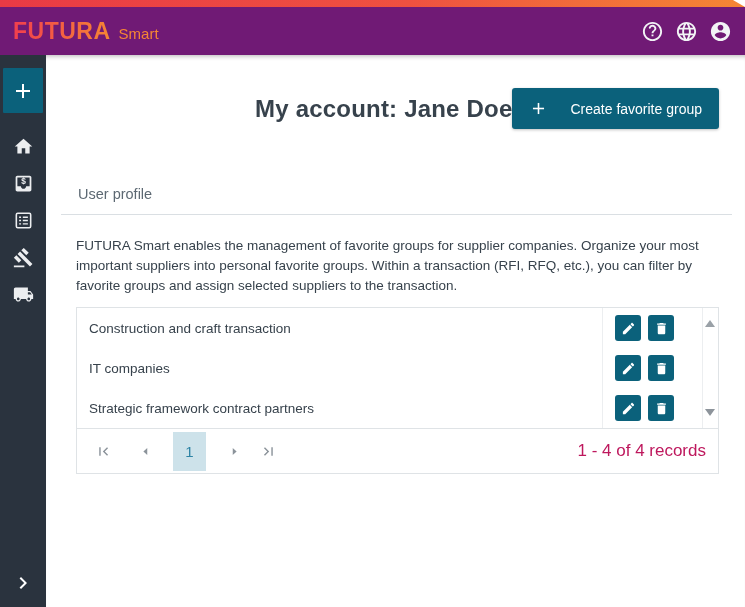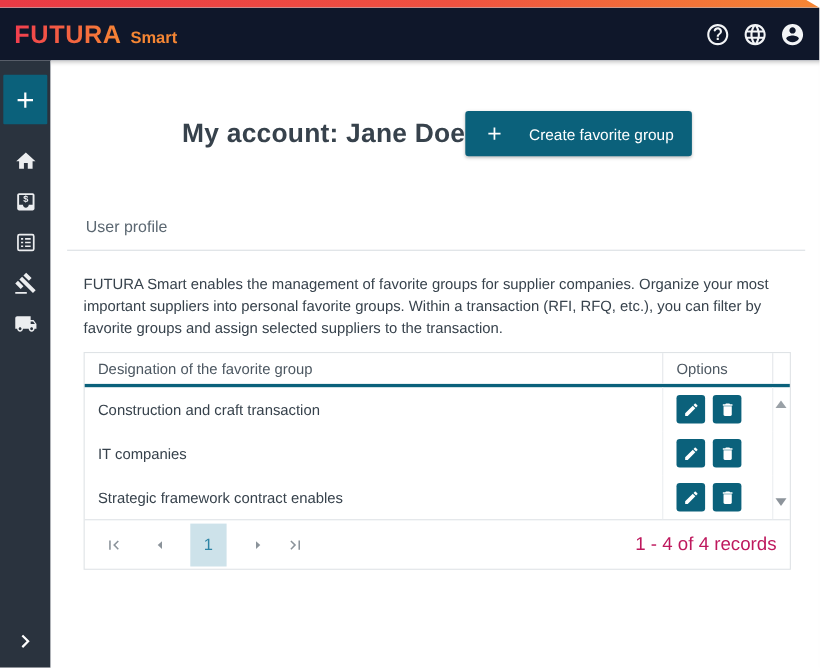--- a/index.html
+++ b/index.html
@@ -10,30 +10,30 @@
 
   
   .top-strip {
     height: 7px; flex: 0 0 7px;
     background: linear-gradient(90deg, #e93a45 0%, #ef5140 55%, #f58634 100%);
     clip-path: polygon(0 0, calc(100% - 12px) 0, 100% 100%, 0 100%);
   }
 
   
   .app-header {
-    height: 48px; flex: 0 0 48px; background: #0f172a;
+    height: 48px; flex: 0 0 48px; background: #701a75;
     display: flex; align-items: center; padding: 0 13px;
   }
   .logo { display: flex; align-items: baseline; cursor: pointer; }
   .logo-brand {
     font-size: 23px; font-weight: 800; letter-spacing: .5px;
     background: linear-gradient(90deg, #f23e4e, #f58634);
     -webkit-background-clip: text; background-clip: text; color: transparent;
   }
-  .logo-suffix { font-size: 15px; color: #f58634; margin-left: 8px; font-weight: 700; }
+  .logo-suffix { font-size: 15px; color: #f58634; margin-left: 8px; font-weight: 400; }
   .header-actions { margin-left: auto; display: flex; align-items: center; gap: 11px; }
   .hicon { width: 23px; height: 23px; color: #f2f4f6; cursor: pointer; display: grid; place-items: center; }
   .hicon svg { width: 23px; height: 23px; fill: currentColor; }
 
   
   .app-body { flex: 1; display: flex; min-height: 0; }
 
   
   .sidebar {
     width: 46px; flex: 0 0 46px; background: #2a333e;
@@ -49,21 +49,21 @@
   .sicon svg { width: 21px; height: 21px; fill: currentColor; }
   .expand-btn { margin-top: auto; margin-bottom: 12px; width: 24px; height: 24px; color: #ffffff; cursor: pointer; }
   .expand-btn svg { width: 24px; height: 24px; fill: currentColor; }
 
   
   .content {
     flex: 1; background: #ffffff; padding: 0 26px 0 30px; position: relative;
     box-shadow: inset 0 5px 5px -4px rgba(0,0,0,.30);
     overflow: hidden;
   }
-  .page-header { width: 643px; margin-top: 46px; display: flex; align-items: center; justify-content: center; }
+  .page-header { width: 643px; margin-top: 33px; display: flex; align-items: center; justify-content: flex-end; }
   .page-title { font-size: 24px; font-weight: 700; color: #37424c; letter-spacing: .2px; }
   .create-btn {
     background: #0b617b; color: #ffffff; border: none; height: 41px; padding: 0 17px;
     font-size: 14px; font-family: inherit; border-radius: 3px; cursor: pointer;
     display: flex; align-items: center; gap: 22px; box-shadow: 0 1px 3px rgba(0,0,0,.25);
   }
   .create-btn svg { width: 19px; height: 19px; fill: #ffffff; }
 
   
   .tabs {
@@ -206,25 +206,20 @@
         </button>
       </div>
 
       <div class="tabs">
         <div class="tab">User profile</div>
       </div>
 
       <p class="description">FUTURA Smart enables the management of favorite groups for supplier companies. Organize your most important suppliers into personal favorite groups. Within a transaction (RFI, RFQ, etc.), you can filter by favorite groups and assign selected suppliers to the transaction.</p>
 
       <div class="grid-card">
-        <div class="grid-header">
-          <div class="gh-cell gh-designation">Designation of the favorite group</div>
-          <div class="gh-cell gh-options">Options</div>
-          <div class="gh-scroll"></div>
-        </div>
 
         <div class="grid-body">
           <div id="rows-container">
   <div class="grid-row">
     <div class="cell-name">Construction and craft transaction</div>
     <div class="cell-options">
       <button class="action-btn">
         <svg viewBox="0 0 24 24">
                       <path d="M3 17.25V21h3.75L17.81 9.94l-3.75-3.75L3 17.25zM20.71 7.04c.39-.39.39-1.02 0-1.41l-2.34-2.34c-.39-.39-1.02-.39-1.41 0l-1.83 1.83 3.75 3.75 1.83-1.83z"></path>
                     </svg>
@@ -250,21 +245,21 @@
       <button class="action-btn">
         <svg viewBox="0 0 24 24">
                       <path d="M6 19c0 1.1.9 2 2 2h8c1.1 0 2-.9 2-2V7H6v12zM19 4h-3.5l-1-1h-5l-1 1H5v2h14V4z"></path>
                     </svg>
       </button>
     </div>
     <div class="cell-scroll"></div>
   </div>
 
   <div class="grid-row">
-    <div class="cell-name">Strategic framework contract enables</div>
+    <div class="cell-name">Strategic framework contract partners</div>
     <div class="cell-options">
       <button class="action-btn">
         <svg viewBox="0 0 24 24">
                       <path d="M3 17.25V21h3.75L17.81 9.94l-3.75-3.75L3 17.25zM20.71 7.04c.39-.39.39-1.02 0-1.41l-2.34-2.34c-.39-.39-1.02-.39-1.41 0l-1.83 1.83 3.75 3.75 1.83-1.83z"></path>
                     </svg>
       </button>
       <button class="action-btn">
         <svg viewBox="0 0 24 24">
                       <path d="M6 19c0 1.1.9 2 2 2h8c1.1 0 2-.9 2-2V7H6v12zM19 4h-3.5l-1-1h-5l-1 1H5v2h14V4z"></path>
                     </svg>

